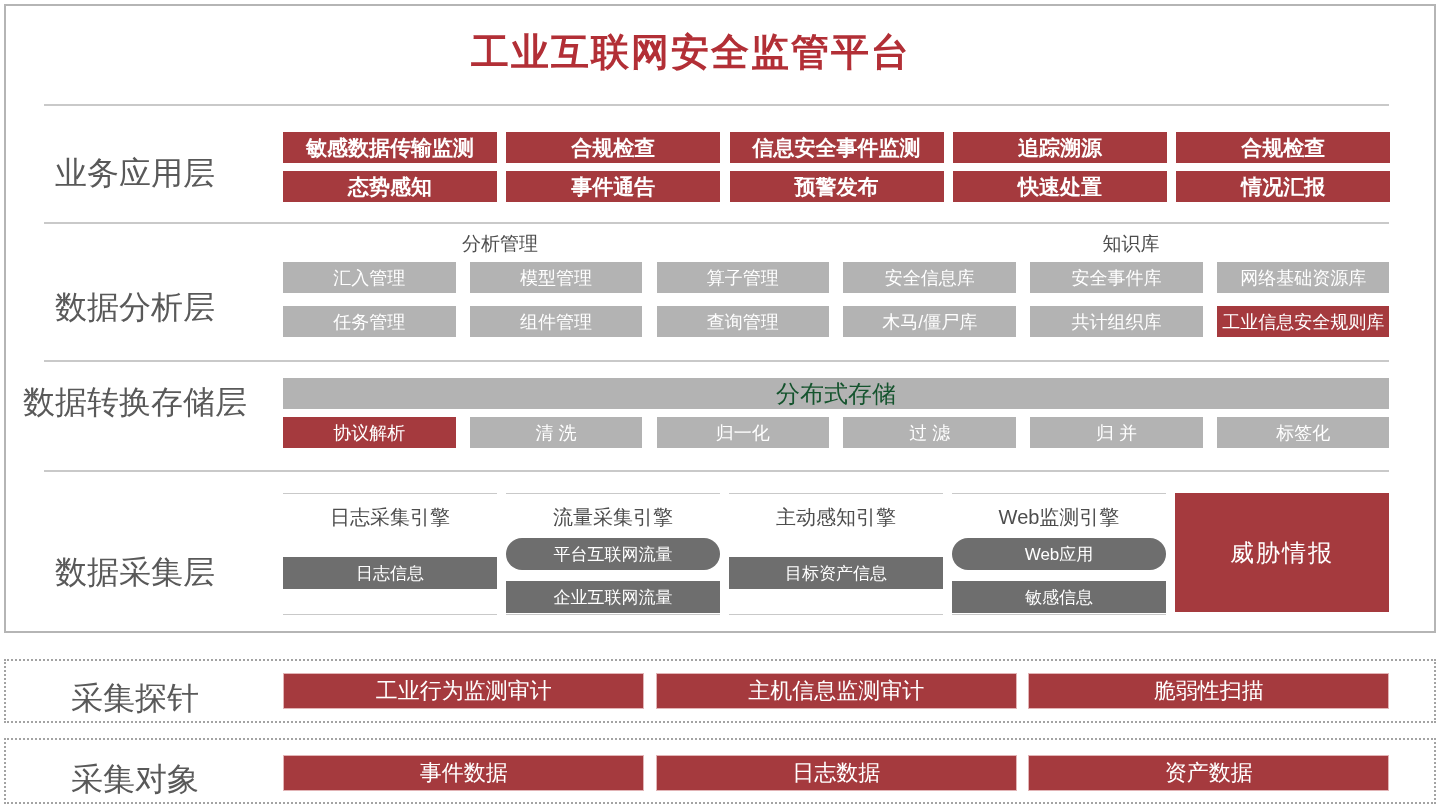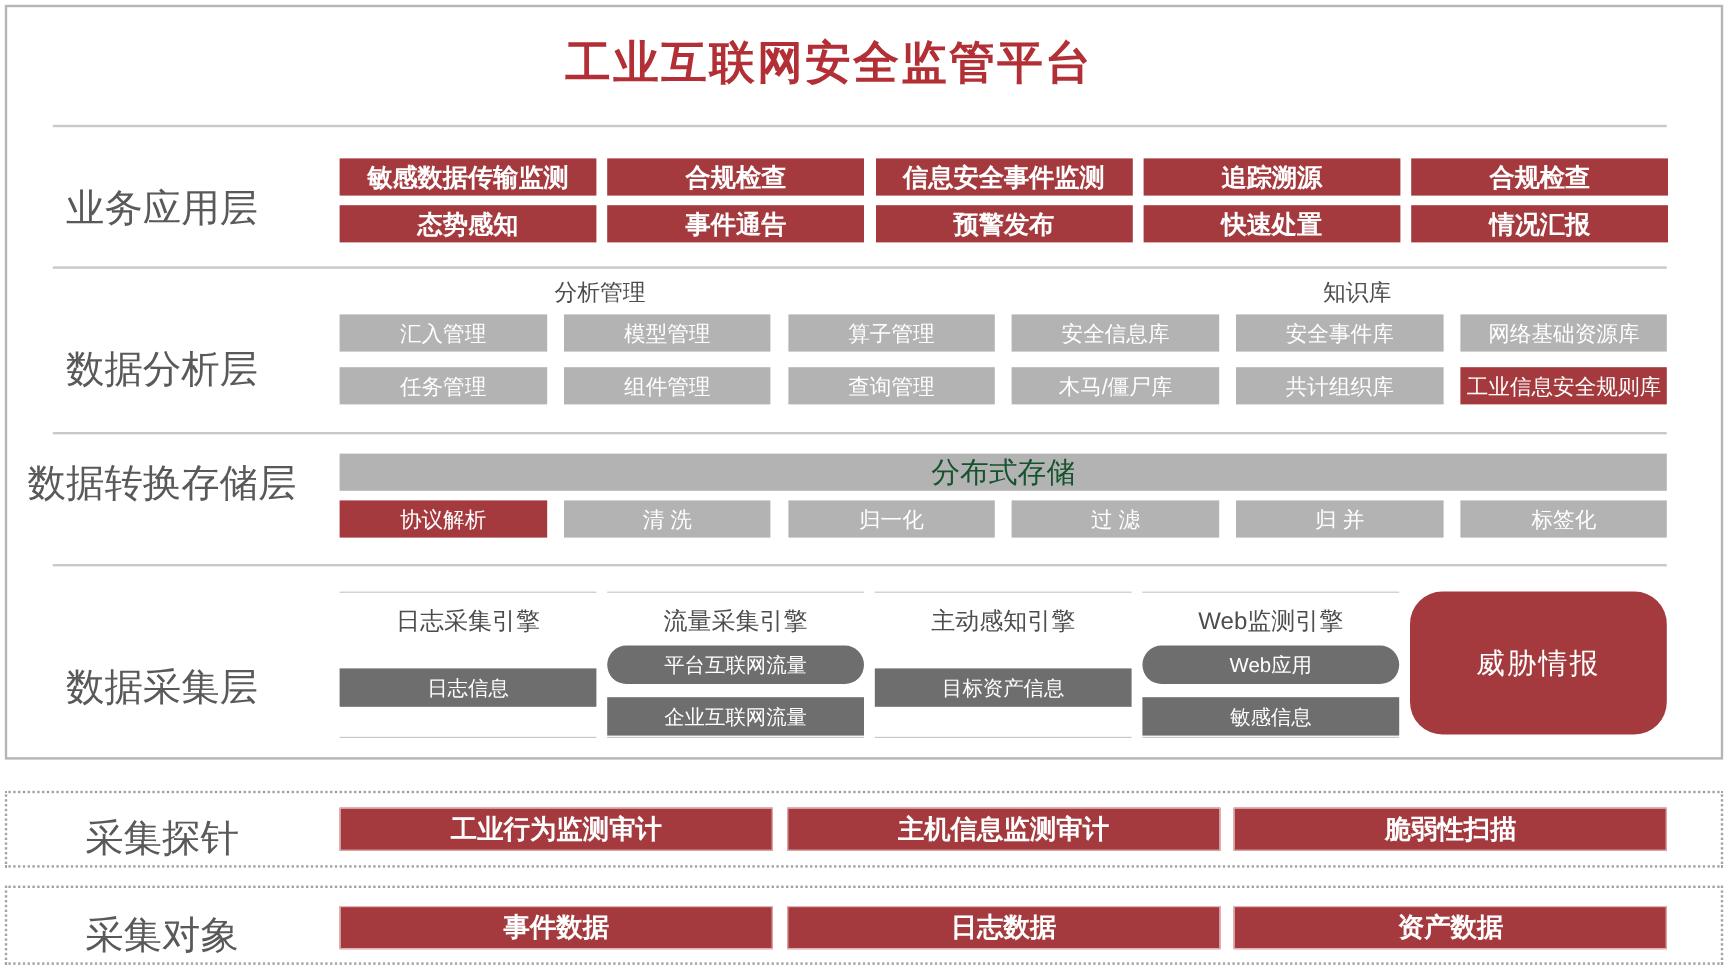--- a/index.html
+++ b/index.html
@@ -10,21 +10,21 @@
   .title{position:absolute;left:0;top:27px;width:1382px;text-align:center;
          font-size:38px;font-weight:600;color:#b22f36;letter-spacing:2px;}
   .divider{position:absolute;left:44px;width:1345px;height:2px;background:#c9c9c9;}
   .row-label{position:absolute;left:10px;width:250px;text-align:center;
              font-size:32px;color:#595959;}
   .grid5{position:absolute;left:283px;display:grid;
          grid-template-columns:repeat(5,214px);column-gap:9.3px;row-gap:8px;font-weight:bold;}
   .grid6{position:absolute;left:283px;display:grid;
          grid-template-columns:repeat(6,172.5px);column-gap:14.3px;row-gap:13px;}
   .grid3{position:absolute;left:283px;display:grid;
-         grid-template-columns:repeat(3,361.3px);column-gap:11.3px;font-weight:bold;}
+         grid-template-columns:repeat(3,361.3px);column-gap:11.3px;}
   .btn{display:flex;align-items:center;justify-content:center;color:#ffffff;
        white-space:nowrap;box-sizing:border-box;}
   .btn.red{background:#a53a3e;}
   .btn.gray{background:#b3b3b3;}
   .btn.dark{background:#6e6e6e;}
   .h31{height:31px;font-size:21px;}
   .h31s{height:31px;font-size:18px;}
   .widebar{position:absolute;left:283px;top:378px;width:1106px;height:31px;
            background:#b3b3b3;color:#14532d;font-size:24px;
            display:flex;align-items:center;justify-content:center;}
@@ -32,21 +32,21 @@
            font-size:19px;color:#4d4d4d;}
   .cgroup{position:absolute;top:493px;width:214px;height:120px;
           border-top:1px solid #c9c9c9;border-bottom:1px solid #c9c9c9;box-sizing:content-box;}
   .cgroup .ghead{position:absolute;top:10px;left:0;width:100%;text-align:center;
                  font-size:20px;color:#4d4d4d;}
   .cgroup .gbtn{position:absolute;left:0;width:214px;height:32px;font-size:17px;}
   .gbtn.single{top:63px;}
   .gbtn.top2{top:44px;border-radius:16px;}
   .gbtn.bot2{top:87px;}
   .threat{position:absolute;left:1175px;top:493px;width:214px;height:119px;
-          font-size:24px;letter-spacing:2px;border-radius:27px;}
+          font-size:24px;letter-spacing:2px;}
   .dotted-box{position:absolute;left:4px;width:1432px;
               border:2px dotted #a3a3a3;box-sizing:border-box;}
   .bigbtn{height:36px;font-size:22px;border:1.5px solid #e2b4b6;}
 </style>
 </head>
 <body>
 
 <div class="canvas">
 
   <div class="frame"></div>

